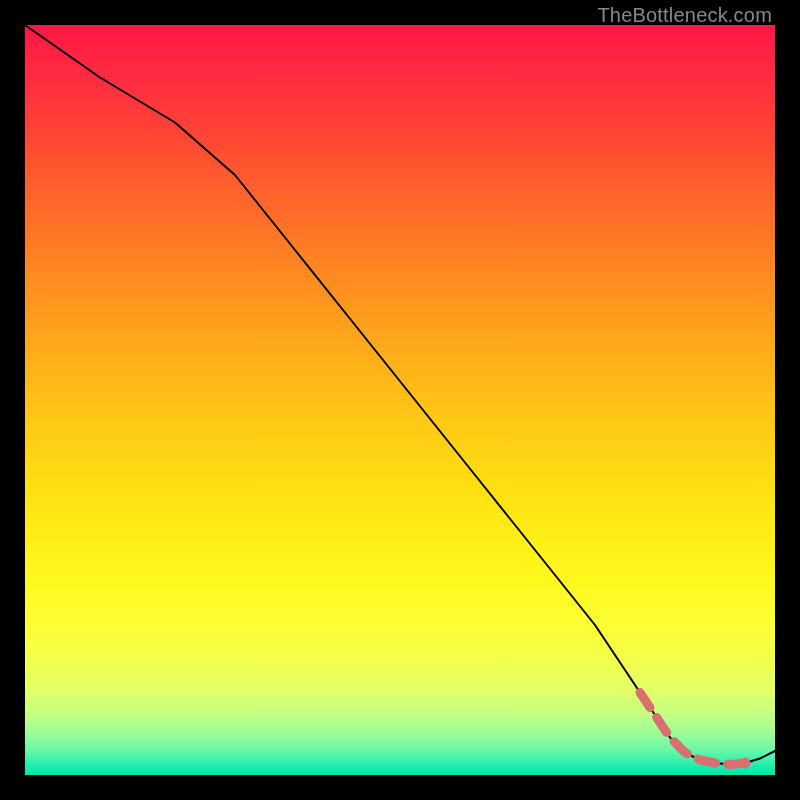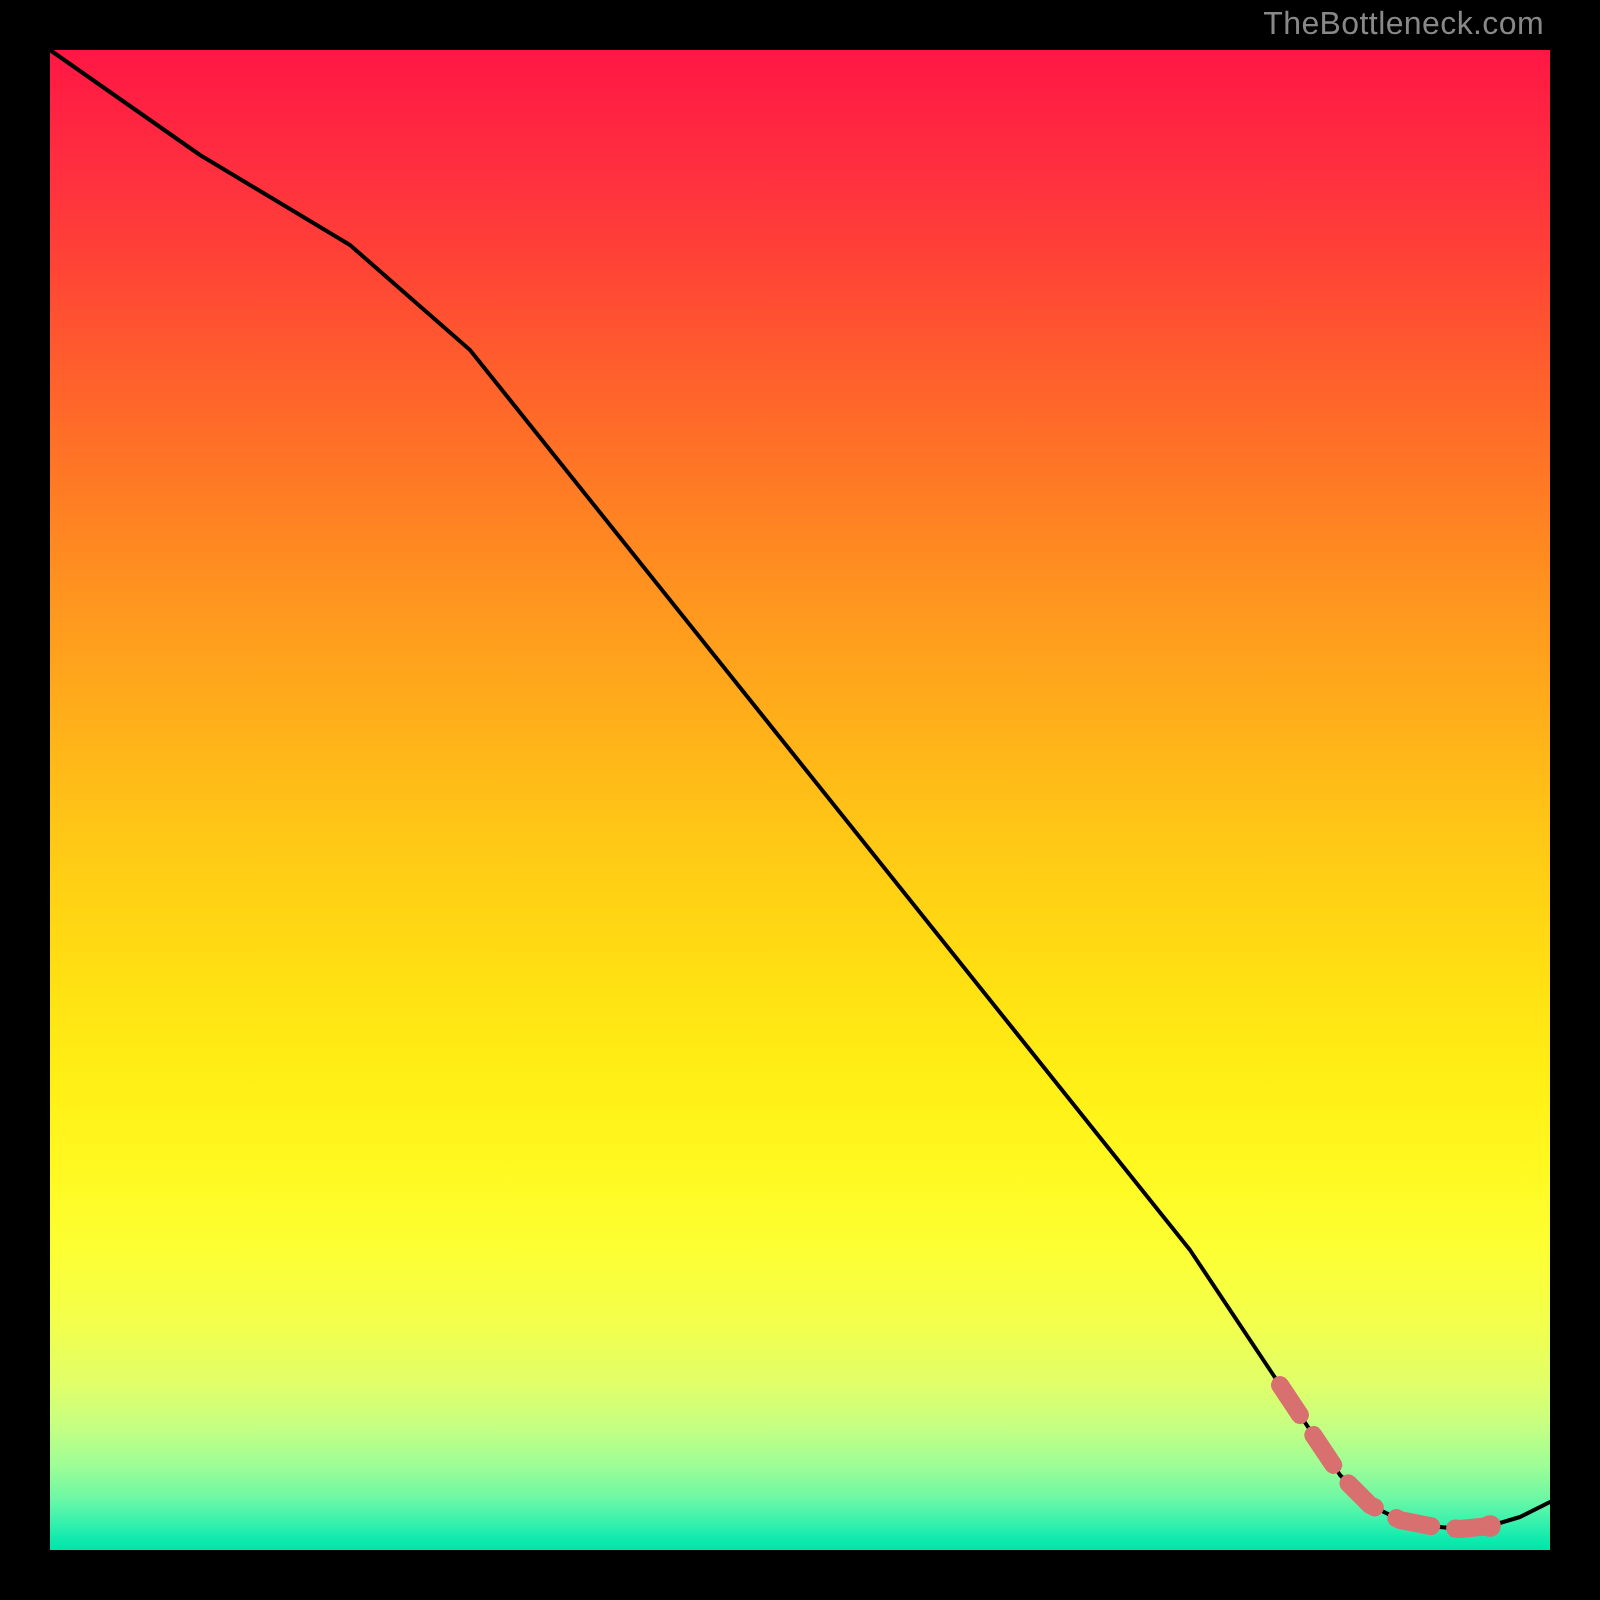--- a/index.html
+++ b/index.html
@@ -45,21 +45,21 @@
       #3df2ad 98%,
       #12eaae 99.2%,
       #00e5a8 100%
     );
   }
   .watermark {
     position: absolute;
     top: 4px;
     right: 28px;
     color: #888;
-    font-size: 16px;
+    font-size: 20px;
     font-weight: 500;
     letter-spacing: 0.2px;
     user-select: none;
   }
   svg.curve {
     position: absolute;
     left: 25px;
     top: 25px;
     width: 750px;
     height: 750px;

